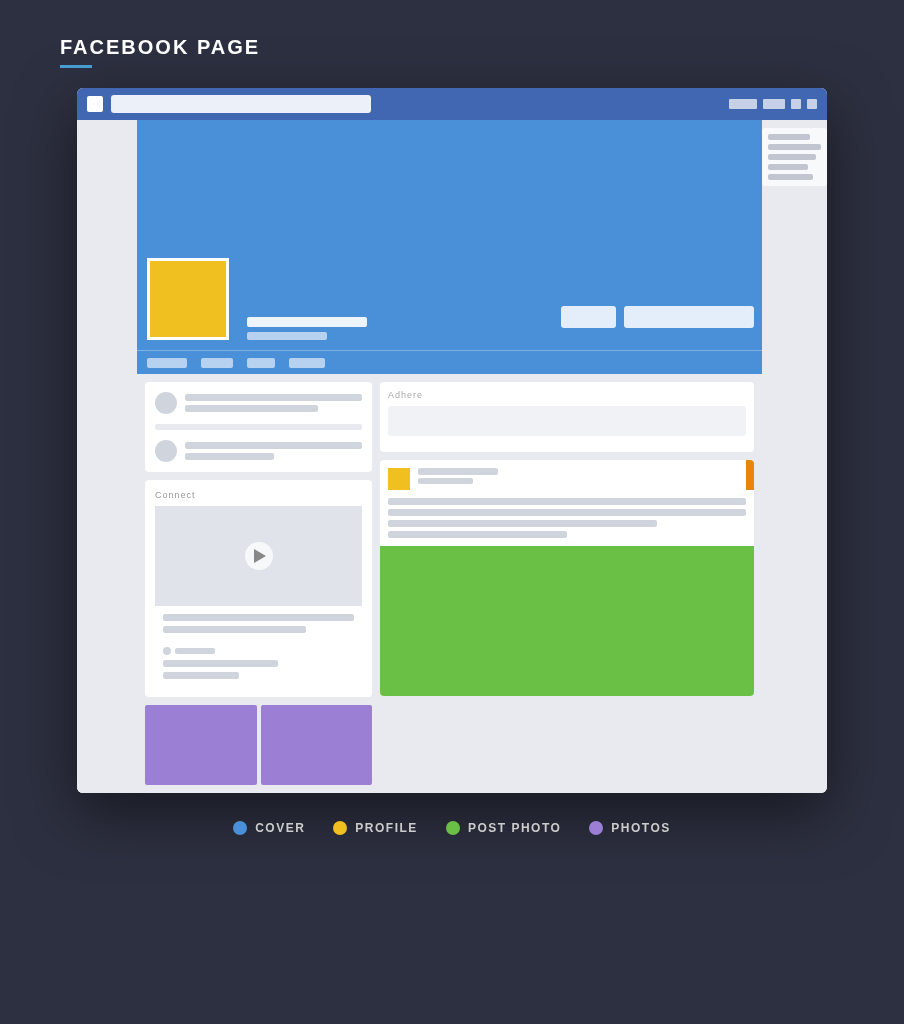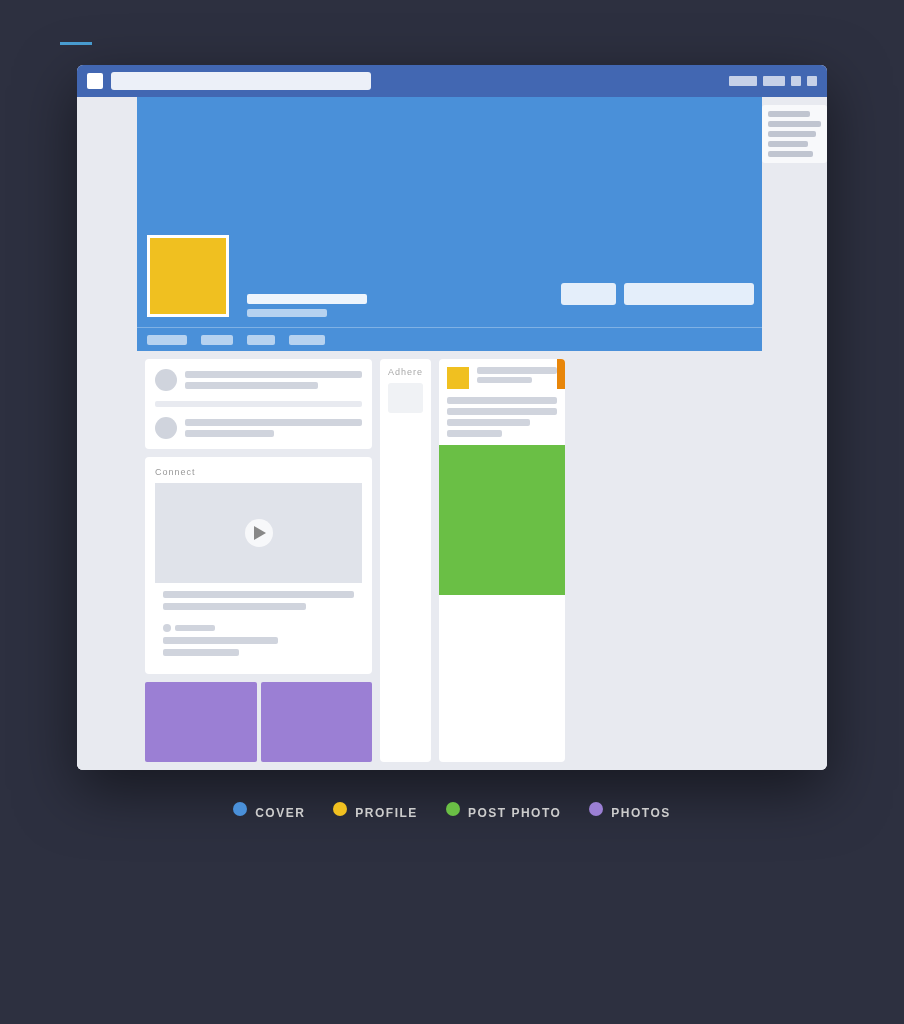--- a/index.html
+++ b/index.html
@@ -209,21 +209,21 @@
       flex-shrink: 0;
       display: flex;
       flex-direction: column;
       gap: 8px;
     }
 
     
     .fb-col-right {
       flex: 1;
       display: flex;
-      flex-direction: row;
+      flex-direction: column;
       gap: 8px;
     }
 
     .card {
       background: #ffffff;
       border-radius: 4px;
       padding: 10px;
     }
 
     .card-light {
@@ -424,27 +424,27 @@
       border-radius: 50%;
       flex-shrink: 0;
     }
 
     .legend-label {
       font-size: 12px;
       font-weight: 700;
       color: #cccccc;
       letter-spacing: 1.5px;
       text-transform: uppercase;
-      margin-top: 8px;
     }
   </style>
 </head>
 <body>
 
 <div class="page-header">
+  <div class="page-title">FACEBOOK PAGE</div>
   <div class="title-underline"></div>
 </div>
 
 <div class="browser-window">
 
   <div class="browser-nav">
     <div class="nav-logo"></div>
     <div class="nav-search-bar"></div>
     <div class="nav-spacer"></div>
     <div class="nav-icons">

